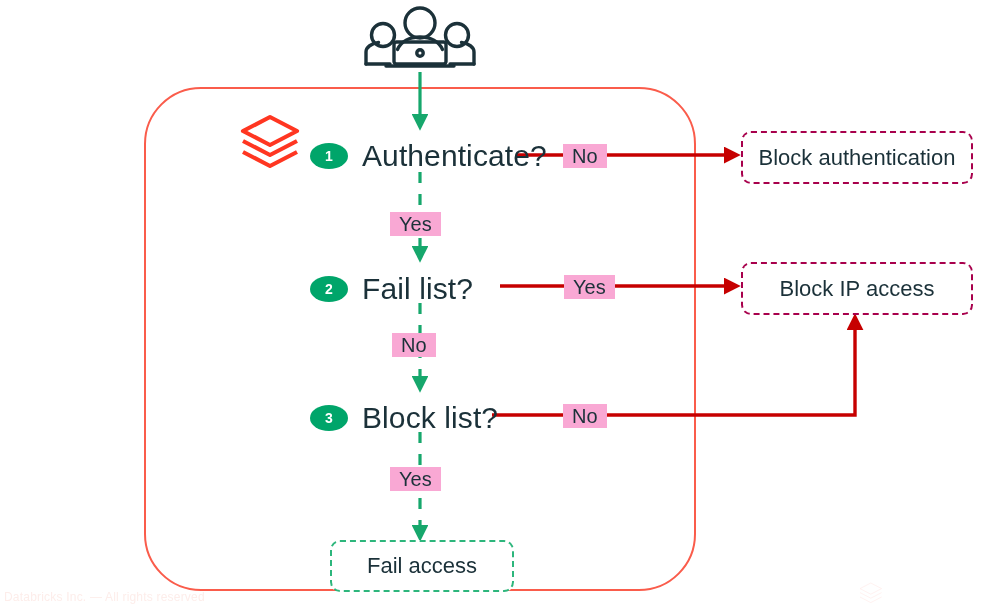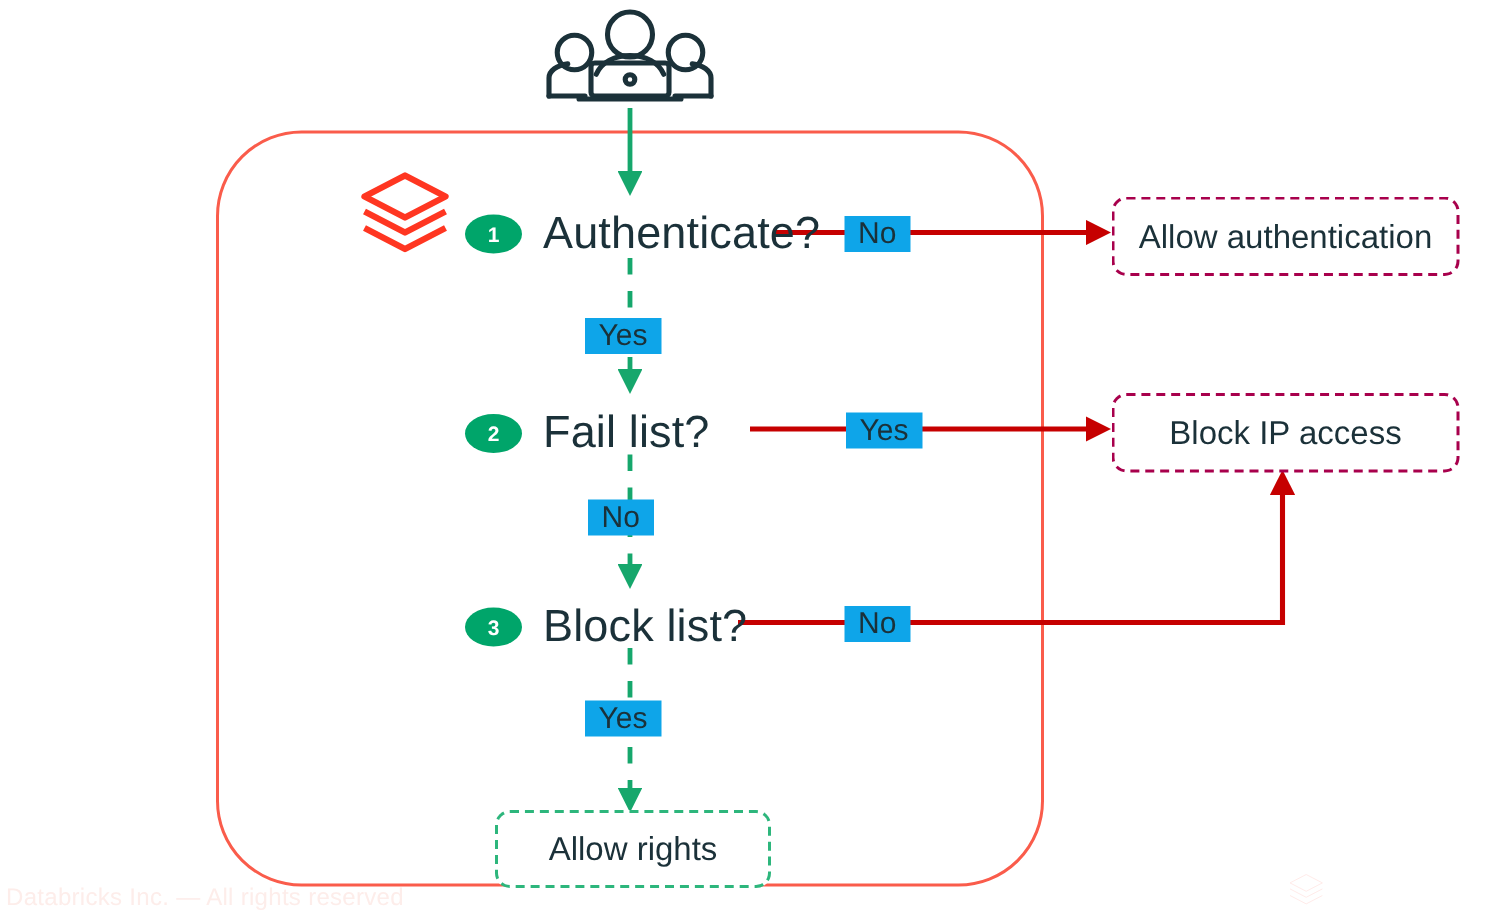--- a/index.html
+++ b/index.html
@@ -26,27 +26,27 @@
 
   .dbox{
     position:absolute;display:flex;align-items:center;justify-content:center;
     border-style:dashed;border-width:2px;border-radius:10px;
     background:#ffffff;font-size:22px;white-space:nowrap;color:#1B3139;
   }
   .dbox.red{border-color:#A8004C;}
   .dbox.green{border-color:#2DB67C;}
 
   .edge-label{
-    position:absolute;background:#0ea5e9;padding:0 9px;
+    position:absolute;background:#f9a8d4;padding:0 9px;
     font-size:20px;color:#1B3139;white-space:nowrap;
     display:flex;align-items:center;justify-content:center;
   }
 
   .wm{
-    position:absolute;font-size:16px;color:#FDEDEA;
+    position:absolute;font-size:12px;color:#FDEDEA;
     letter-spacing:.2px;white-space:nowrap;text-align:right;
   }
   .wm-logo{position:absolute;opacity:.10;}
 </style>
 </head>
 <body>
 
 <div id="stage">
 
   <svg class="layer" viewBox="0 0 1000 609">
@@ -123,26 +123,26 @@
 
   <div class="edge-label" style="left:390px;top:212px;height:24px;">Yes</div>
   <div class="edge-label" style="left:392px;top:333px;height:24px;">No</div>
   <div class="edge-label" style="left:390px;top:467px;height:24px;">Yes</div>
 
   <div class="edge-label" style="left:563px;top:144px;height:24px;">No</div>
   <div class="edge-label" style="left:564px;top:275px;height:24px;">Yes</div>
   <div class="edge-label" style="left:563px;top:404px;height:24px;">No</div>
 
   <div class="dbox red" style="left:741px;top:131px;width:228px;height:49px;">
-    <span>Allow authentication</span>
+    <span>Block authentication</span>
   </div>
 
   <div class="dbox red" style="left:741px;top:262px;width:228px;height:49px;">
     <span>Block IP access</span>
   </div>
 
   <div class="dbox green" style="left:330px;top:540px;width:180px;height:48px;">
-    <span>Allow rights</span>
+    <span>Fail access</span>
   </div>
 
   <div class="wm" style="left:4px;top:590px;">Databricks Inc. — All rights reserved</div>
 
 </div>
 
 </body></html>

